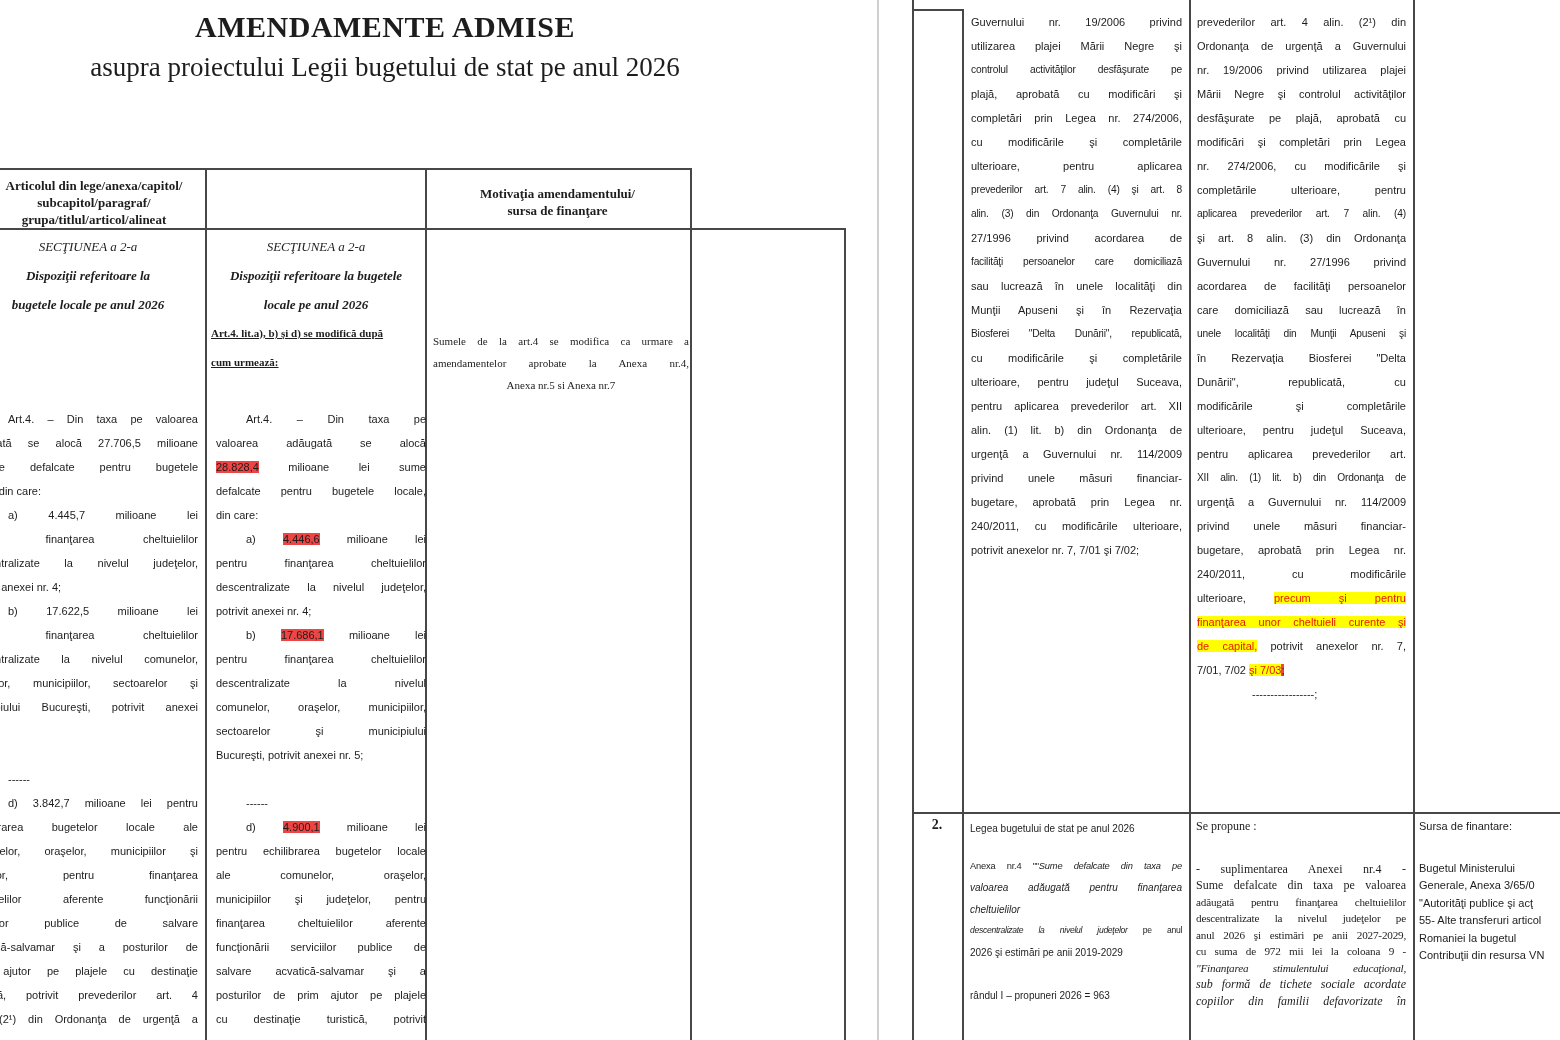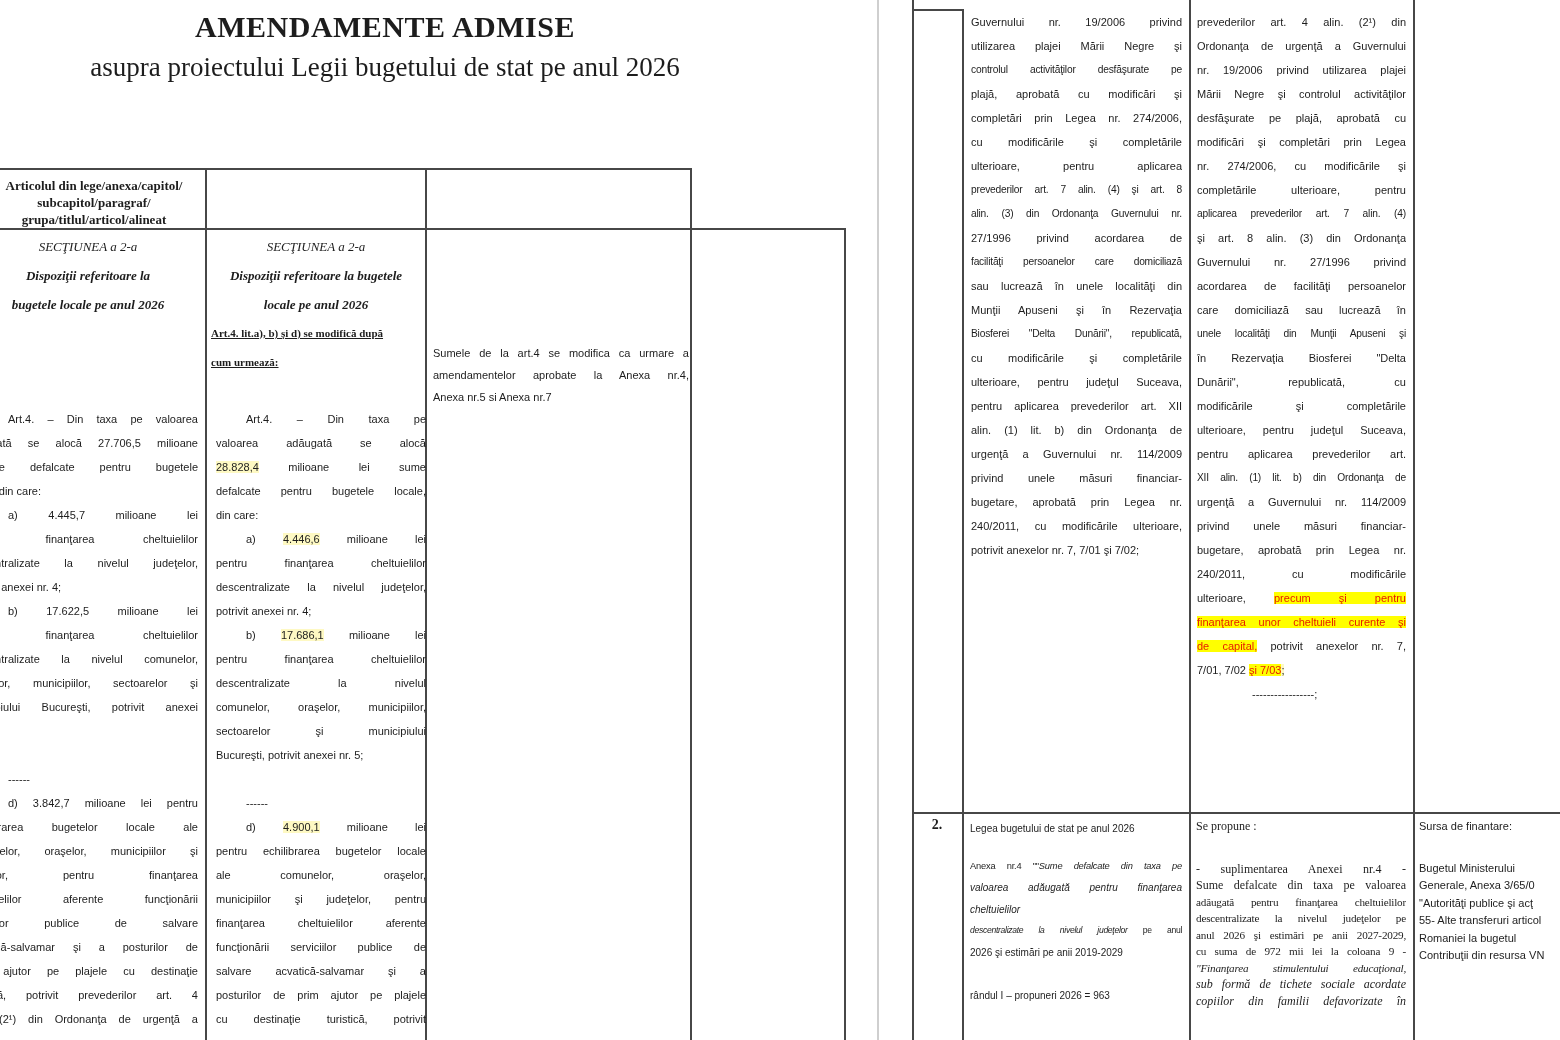--- a/index.html
+++ b/index.html
@@ -9,21 +9,21 @@
     font-family:"Liberation Sans",sans-serif;
   }
   .vline{position:absolute;width:2px;background:#474747;}
   .vline.gray{background:#cfcfcf;width:2px;}
   .hline{position:absolute;height:2px;background:#474747;}
   .block{position:absolute;}
   .ln{overflow:hidden;}
   
   .lh24 .ln{height:24px;line-height:24px;}
   .lh29 .ln{height:29px;line-height:29px;}
-  .lh22 .ln{height:22px;line-height:22px;}
+  .lh22 .ln{height:22px;line-height:22px;text-align:center;}
   .lh215 .ln{height:21.5px;line-height:21.5px;}
   .lh165 .ln{height:16.5px;line-height:16.5px;}
   .lh175 .ln{height:17.5px;line-height:17.5px;}
   .lh17 .ln{height:17px;line-height:17px;}
   
   .sans13{font-family:"Liberation Sans",sans-serif;font-size:11px;}
   .sans125{font-family:"Liberation Sans",sans-serif;font-size:10px;}
   .serif12{font-family:"Liberation Serif",serif;font-size:12px;}
   .serifhead{font-family:"Liberation Serif",serif;font-size:13px;text-align:center;}
   .headcell{font-family:"Liberation Serif",serif;font-size:13px;font-weight:bold;text-align:center;}
@@ -36,21 +36,21 @@
   .ind2{text-indent:55px;}
   .it{font-style:italic;}
   .bit{font-style:italic;font-weight:bold;}
   .bu{text-align:left;font-weight:bold;font-size:11px;}
   .fit{font-size:93%;letter-spacing:-.2px;}
   .fit2{font-size:86%;letter-spacing:-.3px;}
   
   .b{font-weight:normal;}
   .i{font-style:italic;}
   .u{text-decoration:underline;}
-  .hl{background:#fef9c3;}
+  .hl{background:#ef4444;}
   .hlr{background:#ffff00;color:#e61c00;}
 </style>
 </head>
 <body>
 
 <div id="root">
 
   <div class="block title1" style="left:-30px;top:10px;width:830px;">AMENDAMENTE  ADMISE</div>
   <div class="block title2" style="left:-30px;top:52px;width:830px;">asupra proiectului Legii bugetului de stat pe anul 2026</div>
 
@@ -58,20 +58,24 @@
   <div class="hline" style="left:0;top:228px;width:845px;"></div>
   <div class="vline" style="left:205px;top:168px;height:872px;"></div>
   <div class="vline" style="left:425px;top:168px;height:872px;"></div>
   <div class="vline" style="left:690px;top:168px;height:872px;"></div>
   <div class="vline" style="left:844px;top:228px;height:812px;"></div>
 
   <div class="block headcell lh17" style="left:-10px;top:177px;width:208px;">
       <div class="ln">Articolul din lege/anexa/capitol/</div>
       <div class="ln">subcapitol/paragraf/</div>
       <div class="ln">grupa/titlul/articol/alineat</div>
+    </div>
+  <div class="block headcell lh17" style="left:429px;top:185px;width:257px;">
+      <div class="ln">Motivaţia amendamentului/</div>
+      <div class="ln">sursa de finanţare</div>
     </div>
 
   <div class="block serifhead lh29" style="left:-22px;top:232px;width:220px;">
       <div class="ln it">SECŢIUNEA a 2-a</div>
       <div class="ln bit">Dispoziţii referitoare la</div>
       <div class="ln bit">bugetele locale pe anul 2026</div>
     </div>
   <div class="block sans13 lh24" style="left:-22px;top:407px;width:220px;">
       <div class="ln j ind"><span class="b">Art.4.</span><span> – Din taxa pe valoarea</span></div>
       <div class="ln j">ăugată se alocă 27.706,5 milioane</div>
@@ -130,21 +134,21 @@
       <div class="ln j">pentru echilibrarea bugetelor locale</div>
       <div class="ln j">ale comunelor, oraşelor,</div>
       <div class="ln j">municipiilor şi judeţelor, pentru</div>
       <div class="ln j">finanţarea cheltuielilor aferente</div>
       <div class="ln j">funcţionării serviciilor publice de</div>
       <div class="ln j">salvare acvatică-salvamar şi a</div>
       <div class="ln j">posturilor de prim ajutor pe plajele</div>
       <div class="ln j">cu destinaţie turistică, potrivit</div>
     </div>
 
-  <div class="block sans13 lh22" style="left:433px;top:342px;width:256px;">
+  <div class="block sans13 lh22" style="left:433px;top:330px;width:256px;font-family:Liberation Serif, serif;">
       <div class="ln j">Sumele de la art.4 se modifica ca urmare a</div>
       <div class="ln j">amendamentelor aprobate la Anexa nr.4,</div>
       <div class="ln">Anexa nr.5 si Anexa nr.7</div>
     </div>
 
   <div class="vline gray" style="left:877px;top:0;height:1040px;"></div>
   <div class="vline" style="left:912px;top:0;height:1040px;"></div>
   <div class="hline" style="left:912px;top:9px;width:52px;"></div>
   <div class="vline" style="left:962px;top:9px;height:1031px;"></div>
   <div class="vline" style="left:1189px;top:0;height:1040px;"></div>

